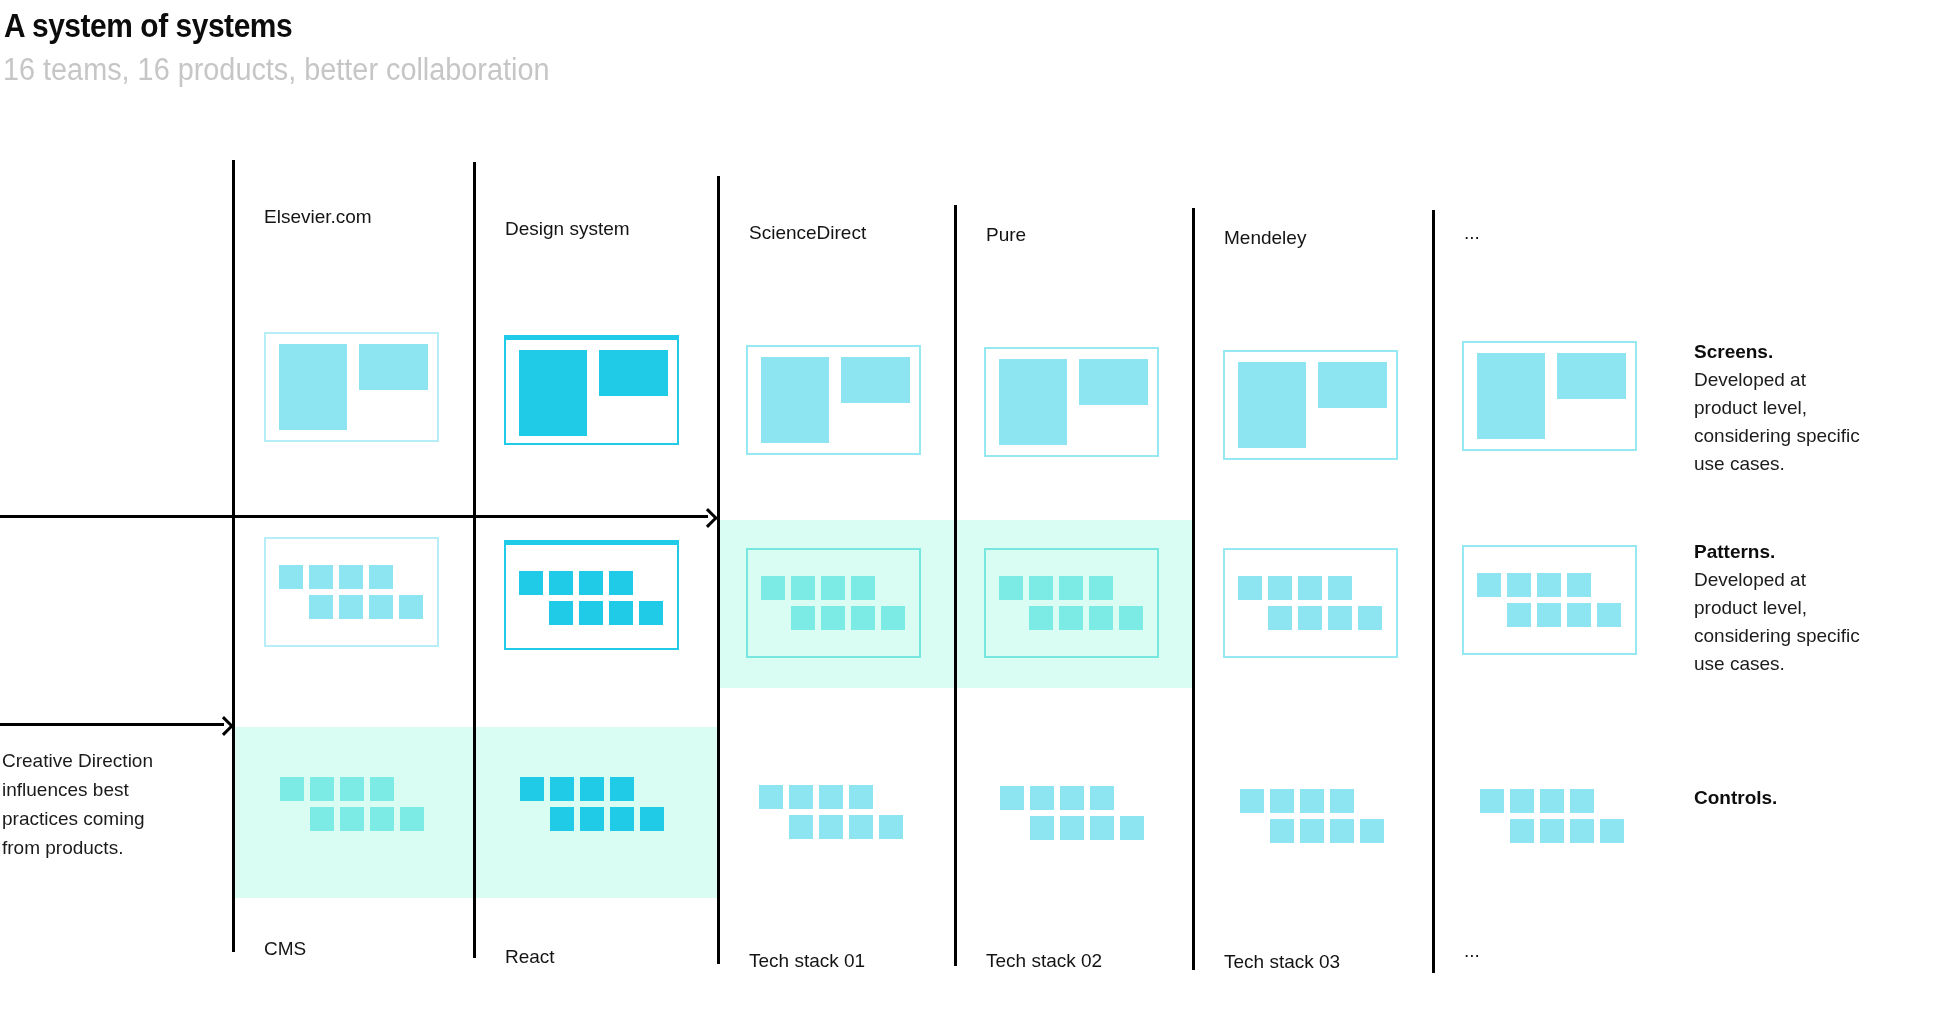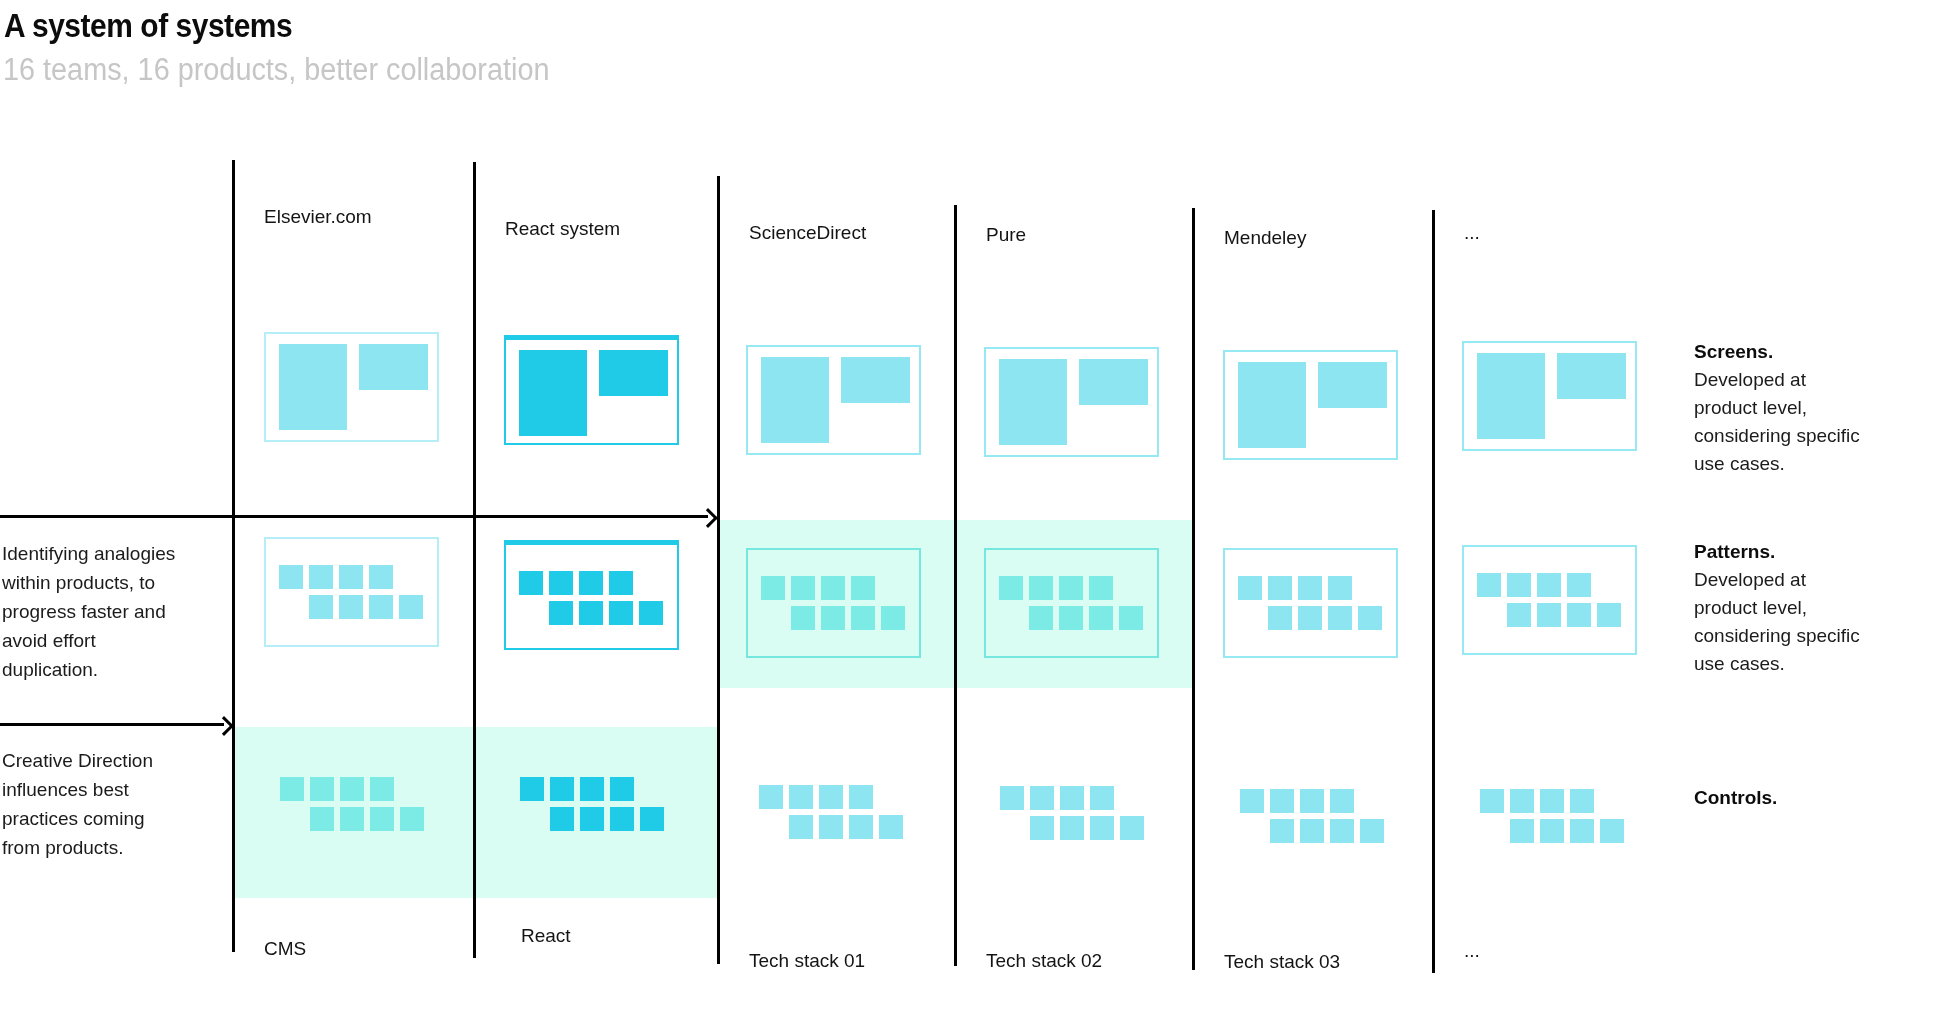--- a/index.html
+++ b/index.html
@@ -35,25 +35,20 @@
 </style>
 </head>
 <body>
 
 <div class="stage">
   <div class="title">A system of systems</div>
   <div class="subtitle">16 teams, 16 products, better collaboration</div>
 
   <div class="arrow-line" style="left:0;top:515px;width:708px;"></div>
   <div class="arrow-head" style="left:701px;top:511px;"></div>
-  <div class="sidetext" style="left:2px;top:539px;width:220px;">Identifying analogies
-within products, to
-progress faster and
-avoid effort
-duplication.</div>
 
   <div class="arrow-line" style="left:0;top:723px;width:224px;"></div>
   <div class="arrow-head" style="left:217px;top:719px;"></div>
   <div class="sidetext" style="left:2px;top:746px;width:220px;">Creative Direction
 influences best
 practices coming
 from products.</div>
 
   <div class="note" style="left:1694px;top:338px;">
     <div class="note-title">Screens.</div>
@@ -99,22 +94,22 @@
         <div class="sq" style="left: 0px; top: 0px; background: rgb(125, 235, 229);"></div>
         <div class="sq" style="left: 30px; top: 0px; background: rgb(125, 235, 229);"></div>
         <div class="sq" style="left: 60px; top: 0px; background: rgb(125, 235, 229);"></div>
         <div class="sq" style="left: 90px; top: 0px; background: rgb(125, 235, 229);"></div>
         <div class="sq" style="left: 30px; top: 30px; background: rgb(125, 235, 229);"></div>
         <div class="sq" style="left: 60px; top: 30px; background: rgb(125, 235, 229);"></div>
         <div class="sq" style="left: 90px; top: 30px; background: rgb(125, 235, 229);"></div>
         <div class="sq" style="left: 120px; top: 30px; background: rgb(125, 235, 229);"></div>
       </div>
       <div class="vline" style="left: 473px; top: 162px; height: 796px;"></div>
-      <div class="hlabel" style="left: 505px; top: 218px;">React system</div>
-      <div class="flabel" style="left: 505px; top: 925px; margin-left: 16px;">React</div>
+      <div class="hlabel" style="left: 505px; top: 218px;">Design system</div>
+      <div class="flabel" style="left: 505px; top: 946px;">React</div>
       <div class="card" style="left: 504px; top: 335px; border-width: 5px 2px 2px; border-style: solid; border-color: rgb(31, 203, 230); border-image: initial;">
         <div class="rect" style="left: 13px; top: 10px; width: 68px; height: 86px; background: rgb(31, 203, 230);"></div>
         <div class="rect" style="left: 93px; top: 10px; width: 69px; height: 46px; background: rgb(31, 203, 230);"></div>
       </div>
       <div class="card" style="left: 504px; top: 540px; border-width: 5px 2px 2px; border-style: solid; border-color: rgb(31, 203, 230); border-image: initial;">
         <div class="sqgrid" style="left: 13px; top: 26px;">
           <div class="sq" style="left: 0px; top: 0px; background: rgb(31, 203, 230);"></div>
           <div class="sq" style="left: 30px; top: 0px; background: rgb(31, 203, 230);"></div>
           <div class="sq" style="left: 60px; top: 0px; background: rgb(31, 203, 230);"></div>
           <div class="sq" style="left: 90px; top: 0px; background: rgb(31, 203, 230);"></div>

